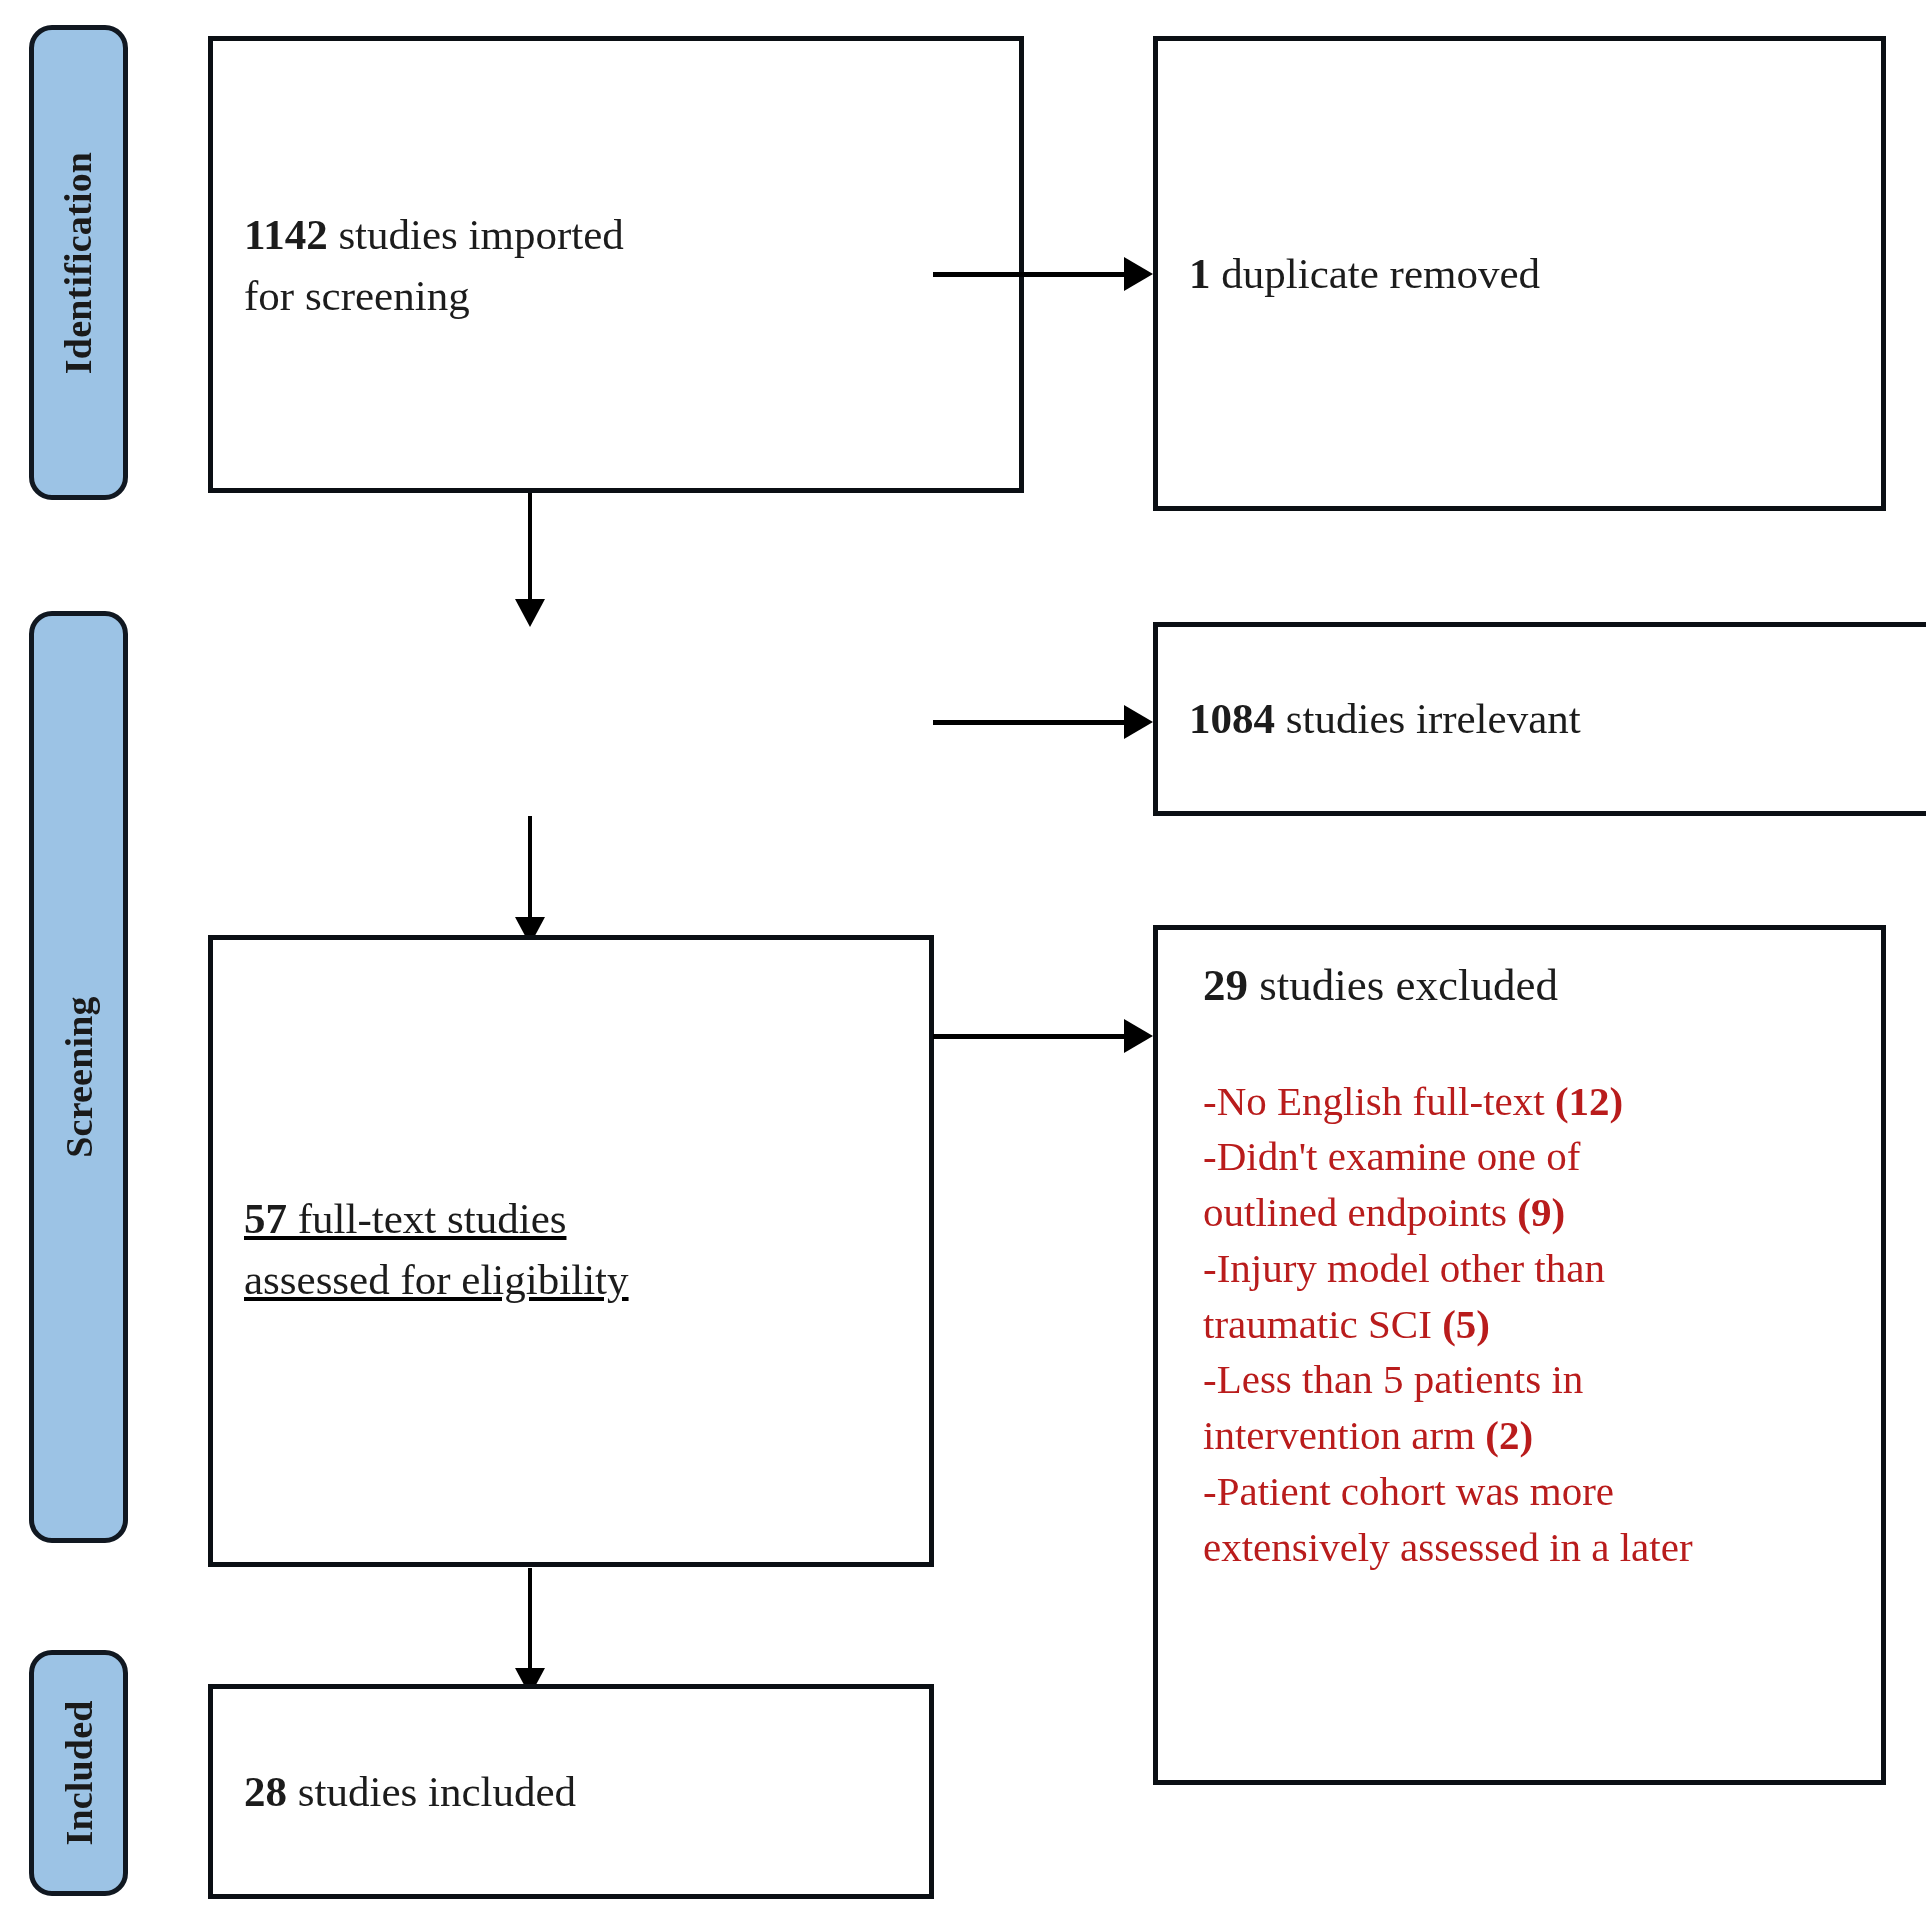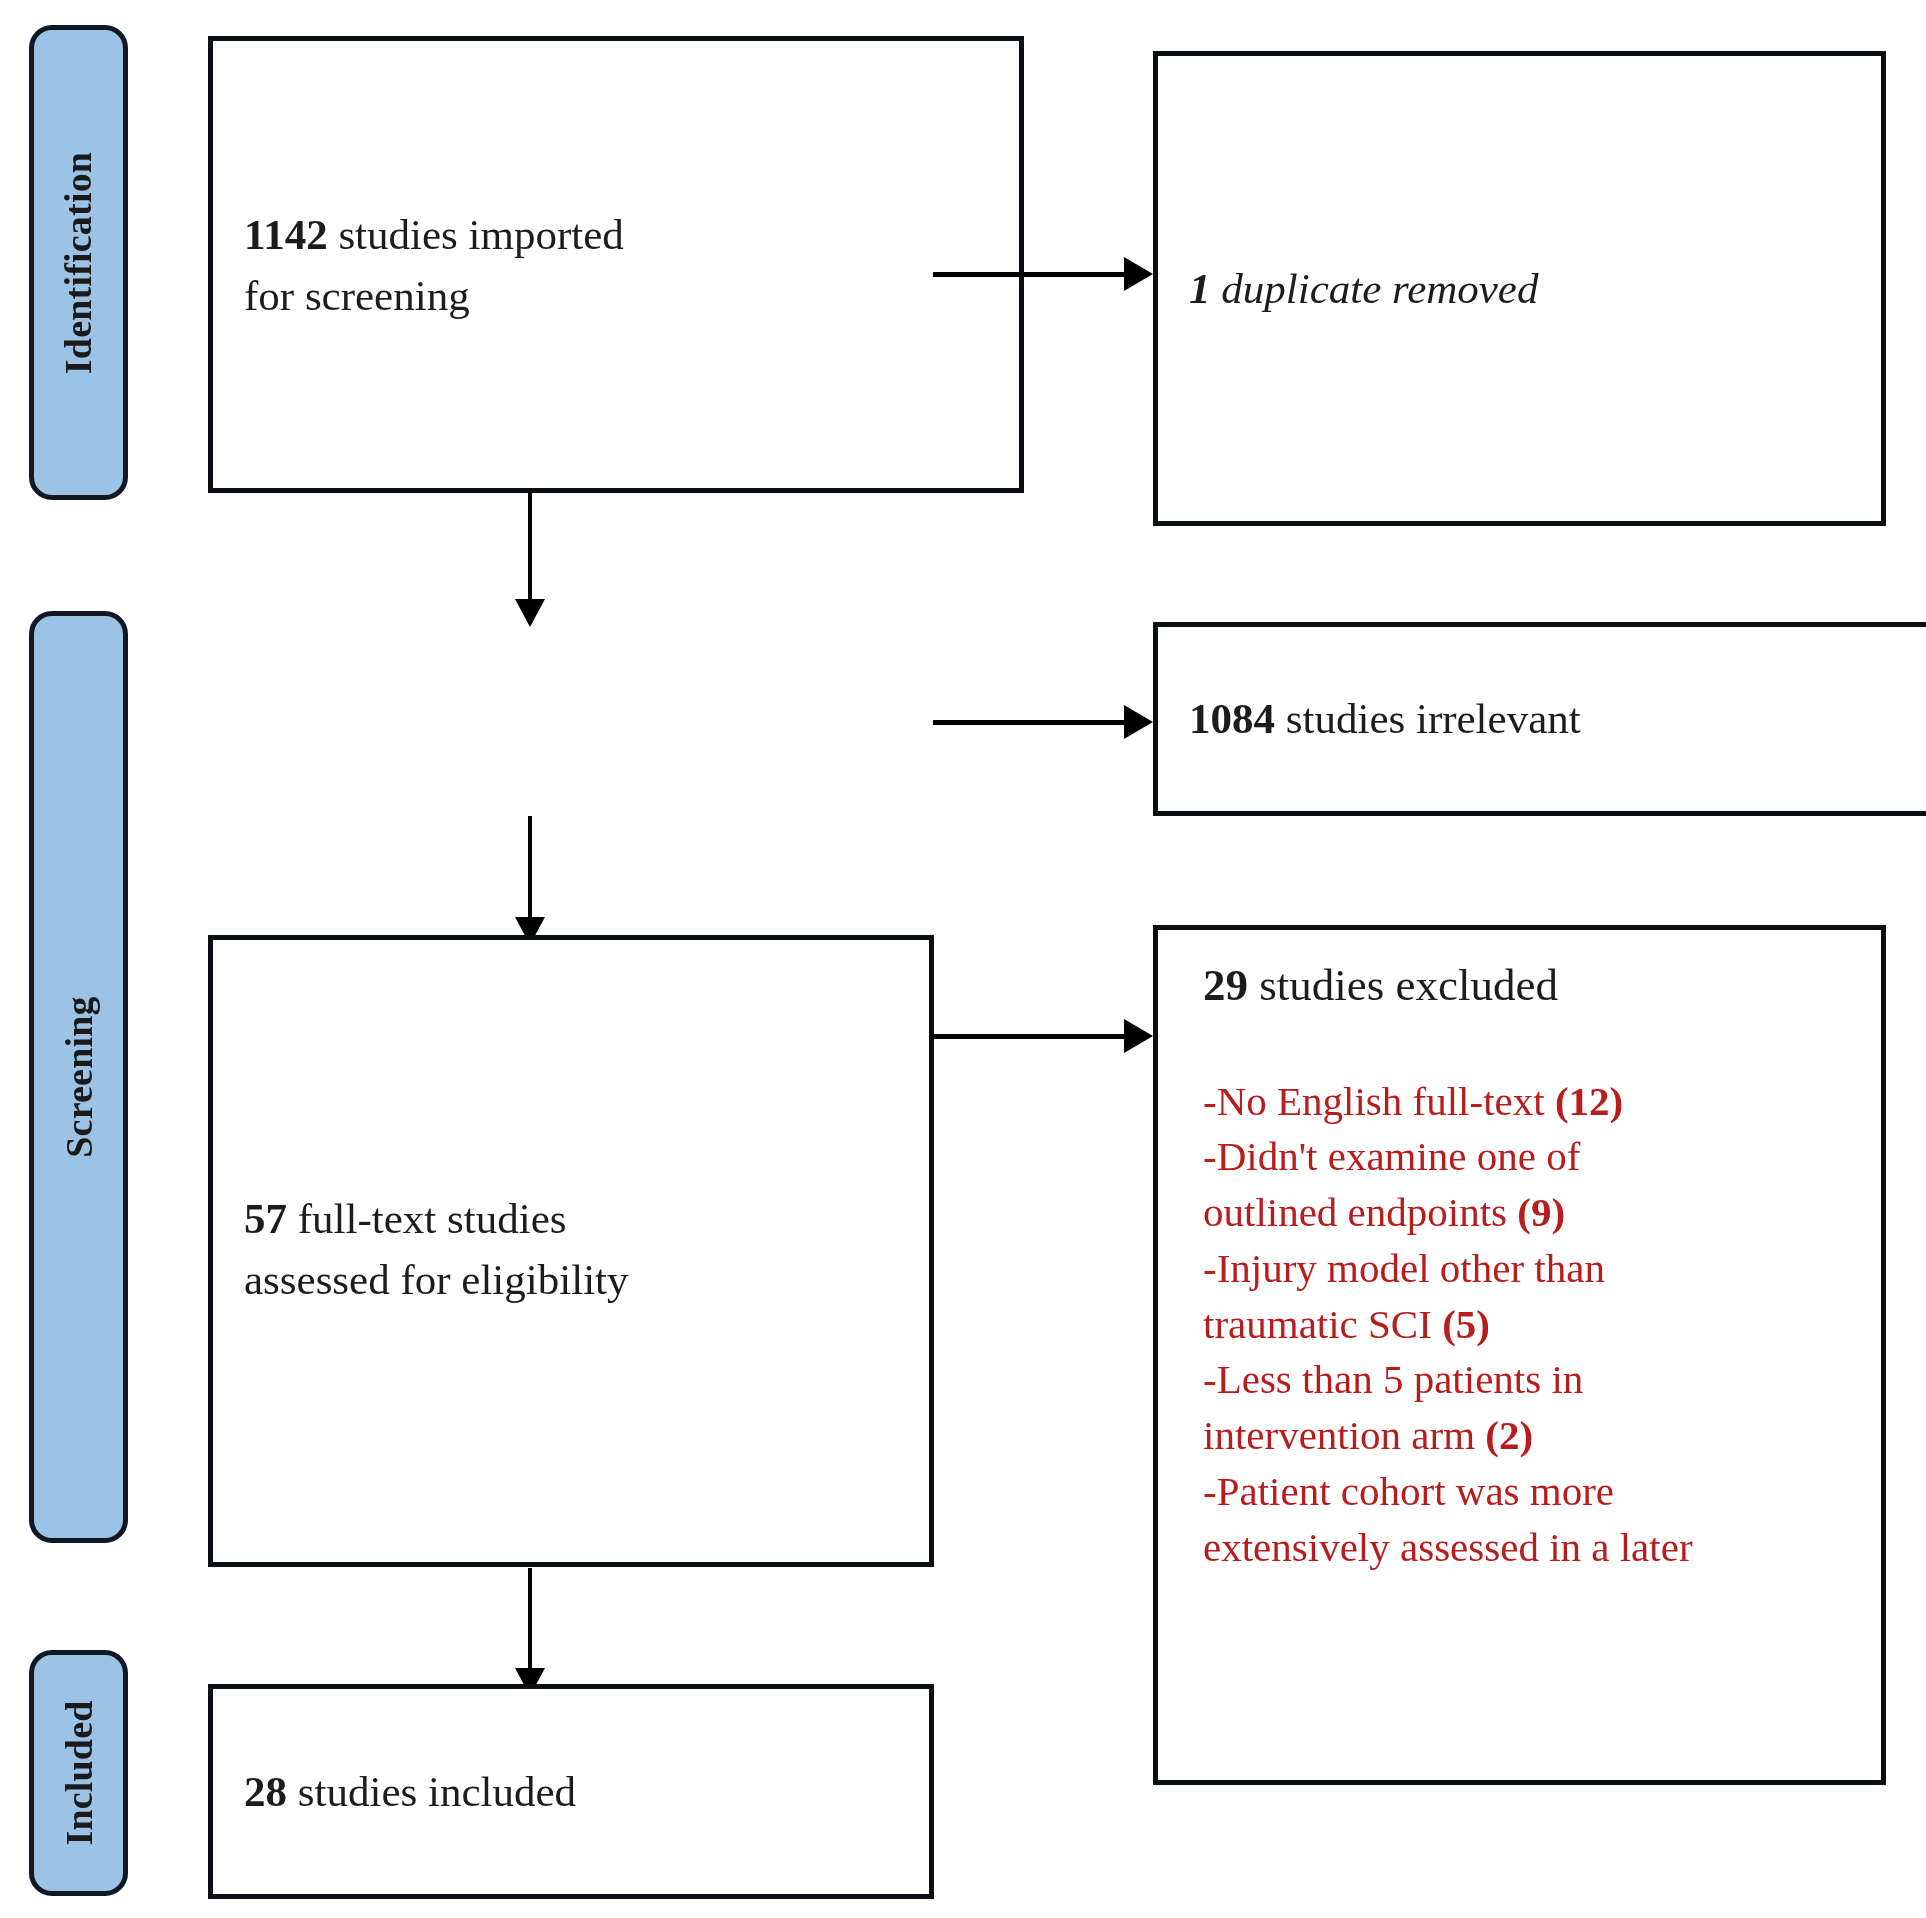--- a/index.html
+++ b/index.html
@@ -121,21 +121,21 @@
 
   <div class="flow-box" style="left:208px; top:36px; width:816px; height:457px;">
     <div class="box-body vcenter">
       <div class="box-line">
         <span class="num">1142</span><span> studies imported</span>
       </div>
       <div class="box-line">for screening</div>
     </div>
   </div>
 
-  <div class="flow-box" style="left:1153px; top:51px; width:733px; height:475px;font-style:italic;">
+  <div class="flow-box" style="left:1153px; top:36px; width:733px; height:475px;">
     <div class="box-body vcenter">
       <div class="box-line">
         <span class="num">1</span><span> duplicate removed</span>
       </div>
     </div>
   </div>
 
   <div class="conn">
     <div class="h-line" style="left:933px; top:272px; width:194px;"></div>
     <div class="arrow-right" style="left:1124px; top:257px;"></div>
@@ -159,21 +159,21 @@
     <div class="h-line" style="left:933px; top:720px; width:194px;"></div>
     <div class="arrow-right" style="left:1124px; top:705px;"></div>
   </div>
 
   <div class="conn">
     <div class="v-line" style="left:528px; top:816px; width:4px; height:110px;"></div>
     <div class="arrow-down" style="left:515px; top:917px;"></div>
   </div>
 
   <div class="flow-box" style="left:208px; top:935px; width:726px; height:632px;">
-    <div class="box-body" style="top:248px;">
+    <div class="box-body" style="top:248px;text-decoration:underline;">
       <div class="box-line">
         <span class="num">57</span><span> full-text studies</span>
       </div>
       <div class="box-line">assessed for eligibility</div>
     </div>
   </div>
 
   <div class="flow-box" style="left:1153px; top:925px; width:733px; height:860px;">
     <div class="box-body" style="top:26px; left:45px; right:13px;">
       <div class="excl-title">

